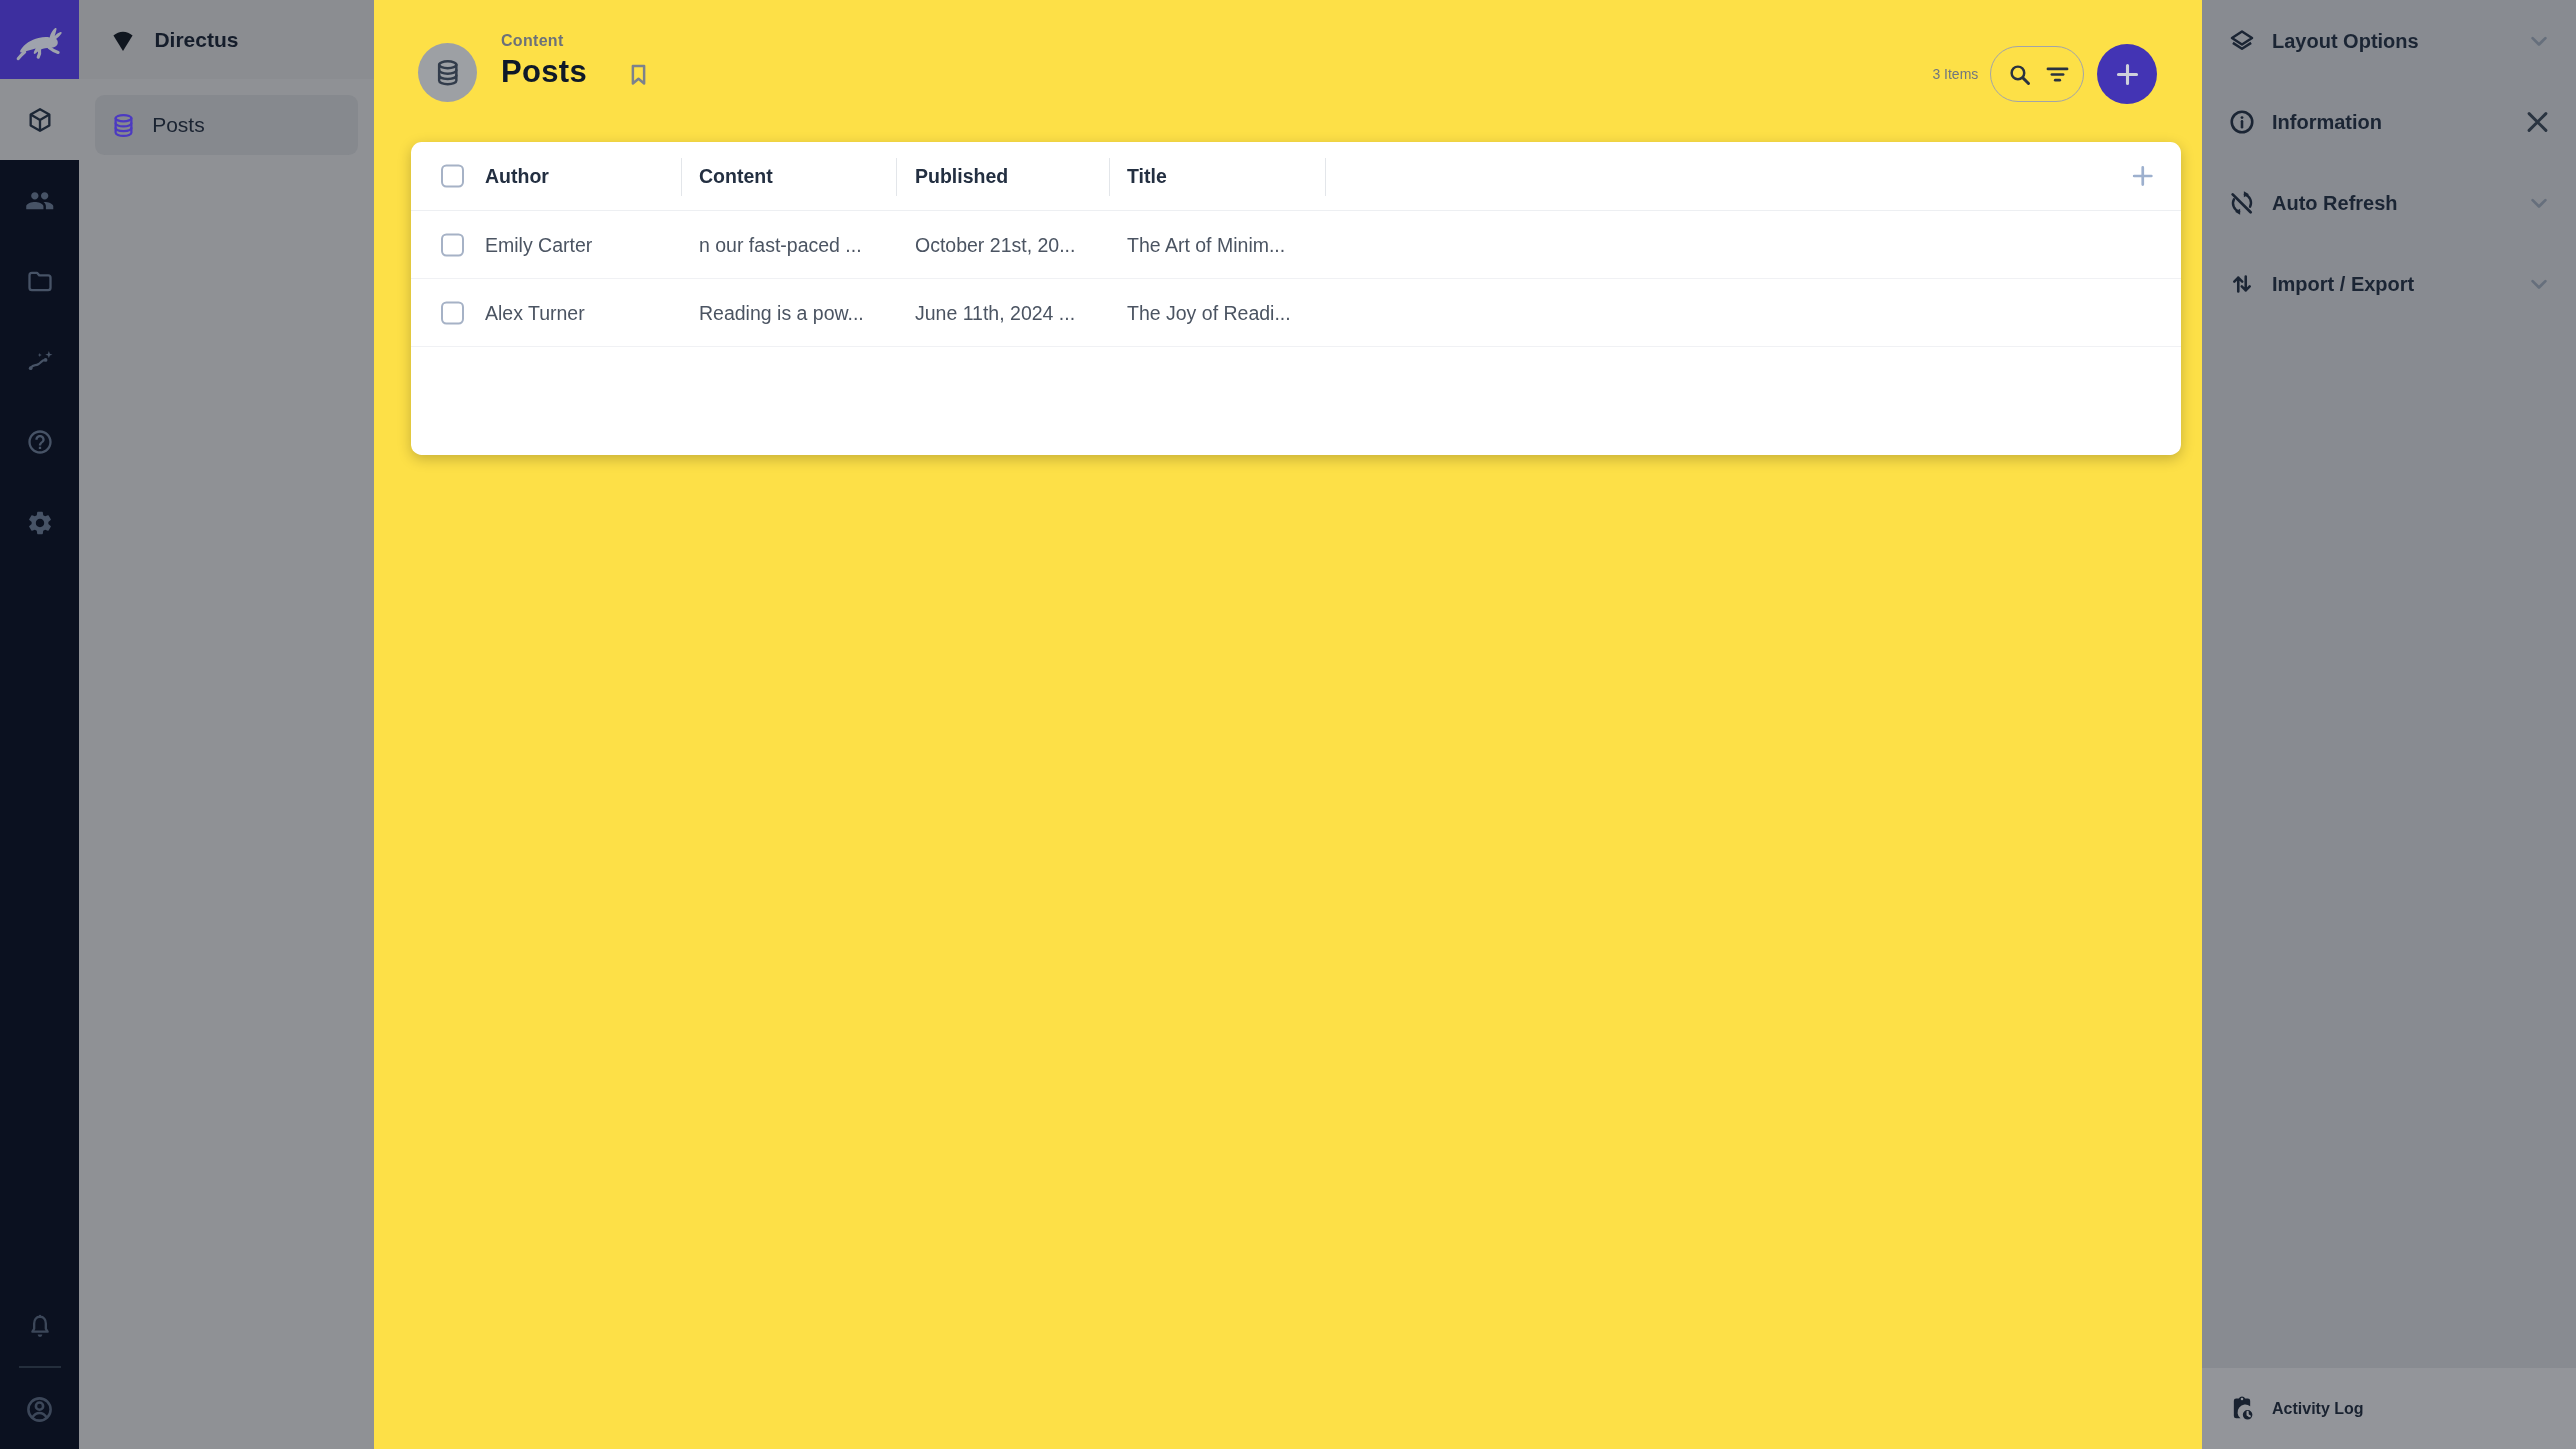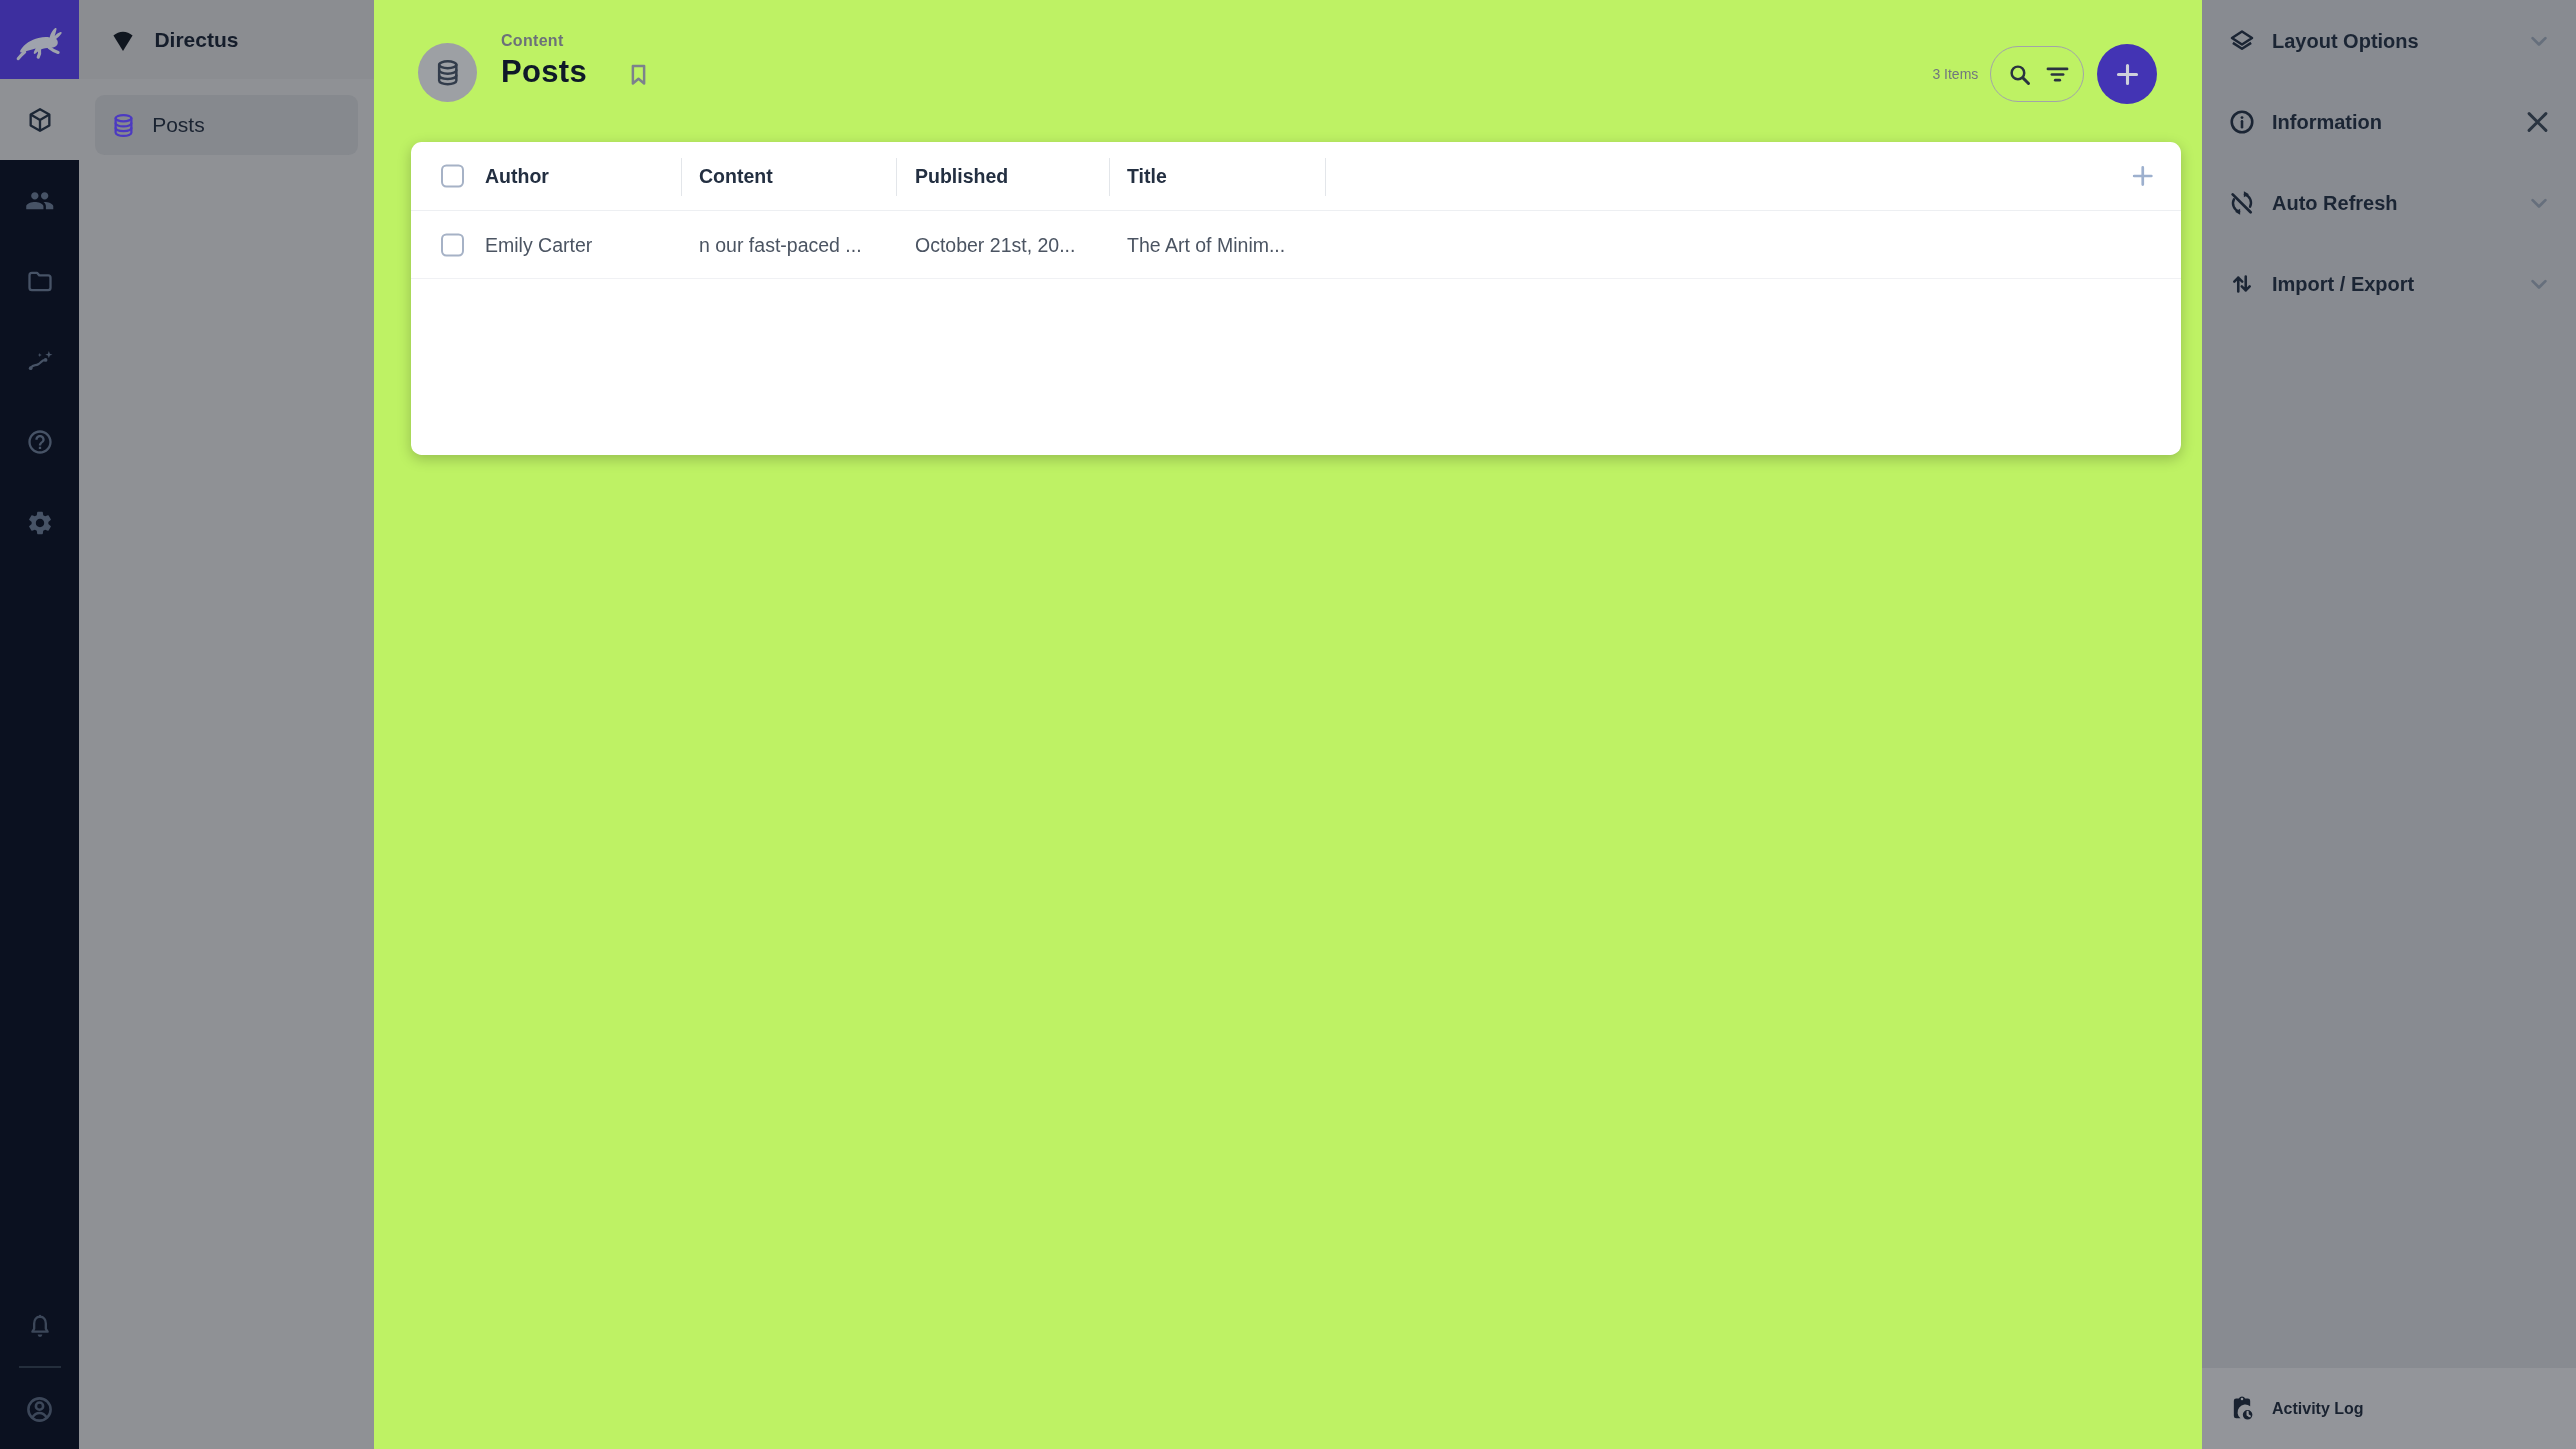--- a/index.html
+++ b/index.html
@@ -1,18 +1,18 @@
 <!DOCTYPE html>
 <html style="font-size:10.7px"><head>
 <meta charset="utf-8">
 <style>
   * { margin:0; padding:0; box-sizing:border-box; }
   html,body { width:2576px; height:1449px; overflow:hidden; }
   body { font-family:"Liberation Sans", sans-serif; }
-  .app { position:relative; width:2576px; height:1449px; background:#bef264; overflow:hidden;padding-left:47px; }
+  .app { position:relative; width:2576px; height:1449px; background:#fde047; overflow:hidden;padding-left:47px; }
 
   
   .module-bar { position:absolute; left:0; top:0; width:79px; height:1449px; background:#0b1120; }
   .logo-sq { position:absolute; left:0; top:0; width:79px; height:79px; background:#3d2f9f;
              display:flex; align-items:center; justify-content:center; cursor:pointer; }
   .mod-btn { position:absolute; left:0; width:79px; height:81px; display:flex; align-items:center;
              justify-content:center; background:transparent; border:none; color:#475366; cursor:pointer; }
   .mod-btn.active { background:#8f9195; color:#1c2736; }
   .mod-divider { position:absolute; left:19px; top:1366px; width:42px; height:2px; background:#242e3c; }
 
@@ -258,20 +258,27 @@
       </button>
     </div>
 
     <div class="trow">
       <span class="cb"></span>
       <span class="cell c1">Emily Carter</span>
       <span class="cell c2">n our fast-paced ...</span>
       <span class="cell c3">October 21st, 20...</span>
       <span class="cell c4">The Art of Minim...</span>
     </div>
+    <div class="trow">
+      <span class="cb"></span>
+      <span class="cell c1">Alex Turner</span>
+      <span class="cell c2">Reading is a pow...</span>
+      <span class="cell c3">June 11th, 2024 ...</span>
+      <span class="cell c4">The Joy of Readi...</span>
+    </div>
   </section>
 
   <aside class="sidebar">
 
     <div class="side-row">
       <span class="sicon">
         <svg width="28" height="28" viewBox="0 0 24 24" fill="none" stroke="currentColor" stroke-width="2.1" stroke-linejoin="round">
           <path d="M12 3.8 L20.6 9.4 L12 15 L3.4 9.4 Z"></path>
           <path d="M4.2 13.6 L12 18.7 L19.8 13.6"></path>
         </svg>

